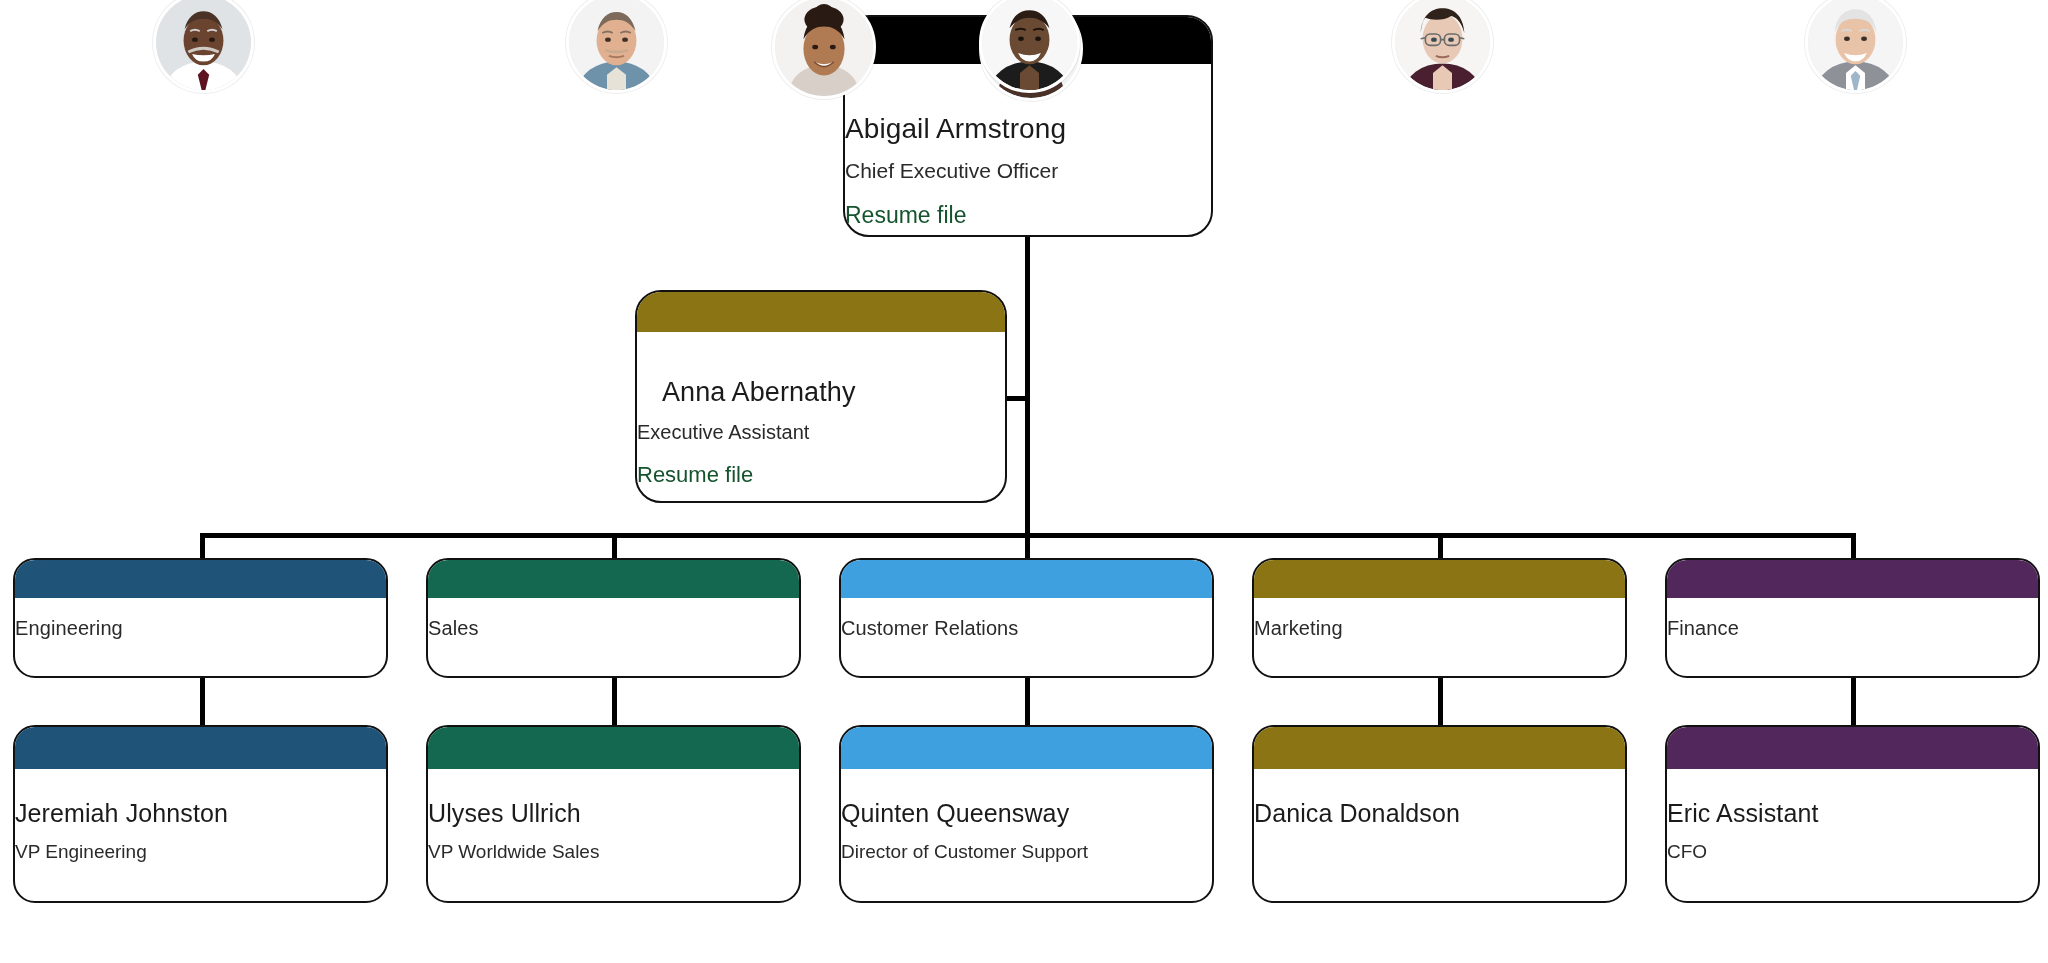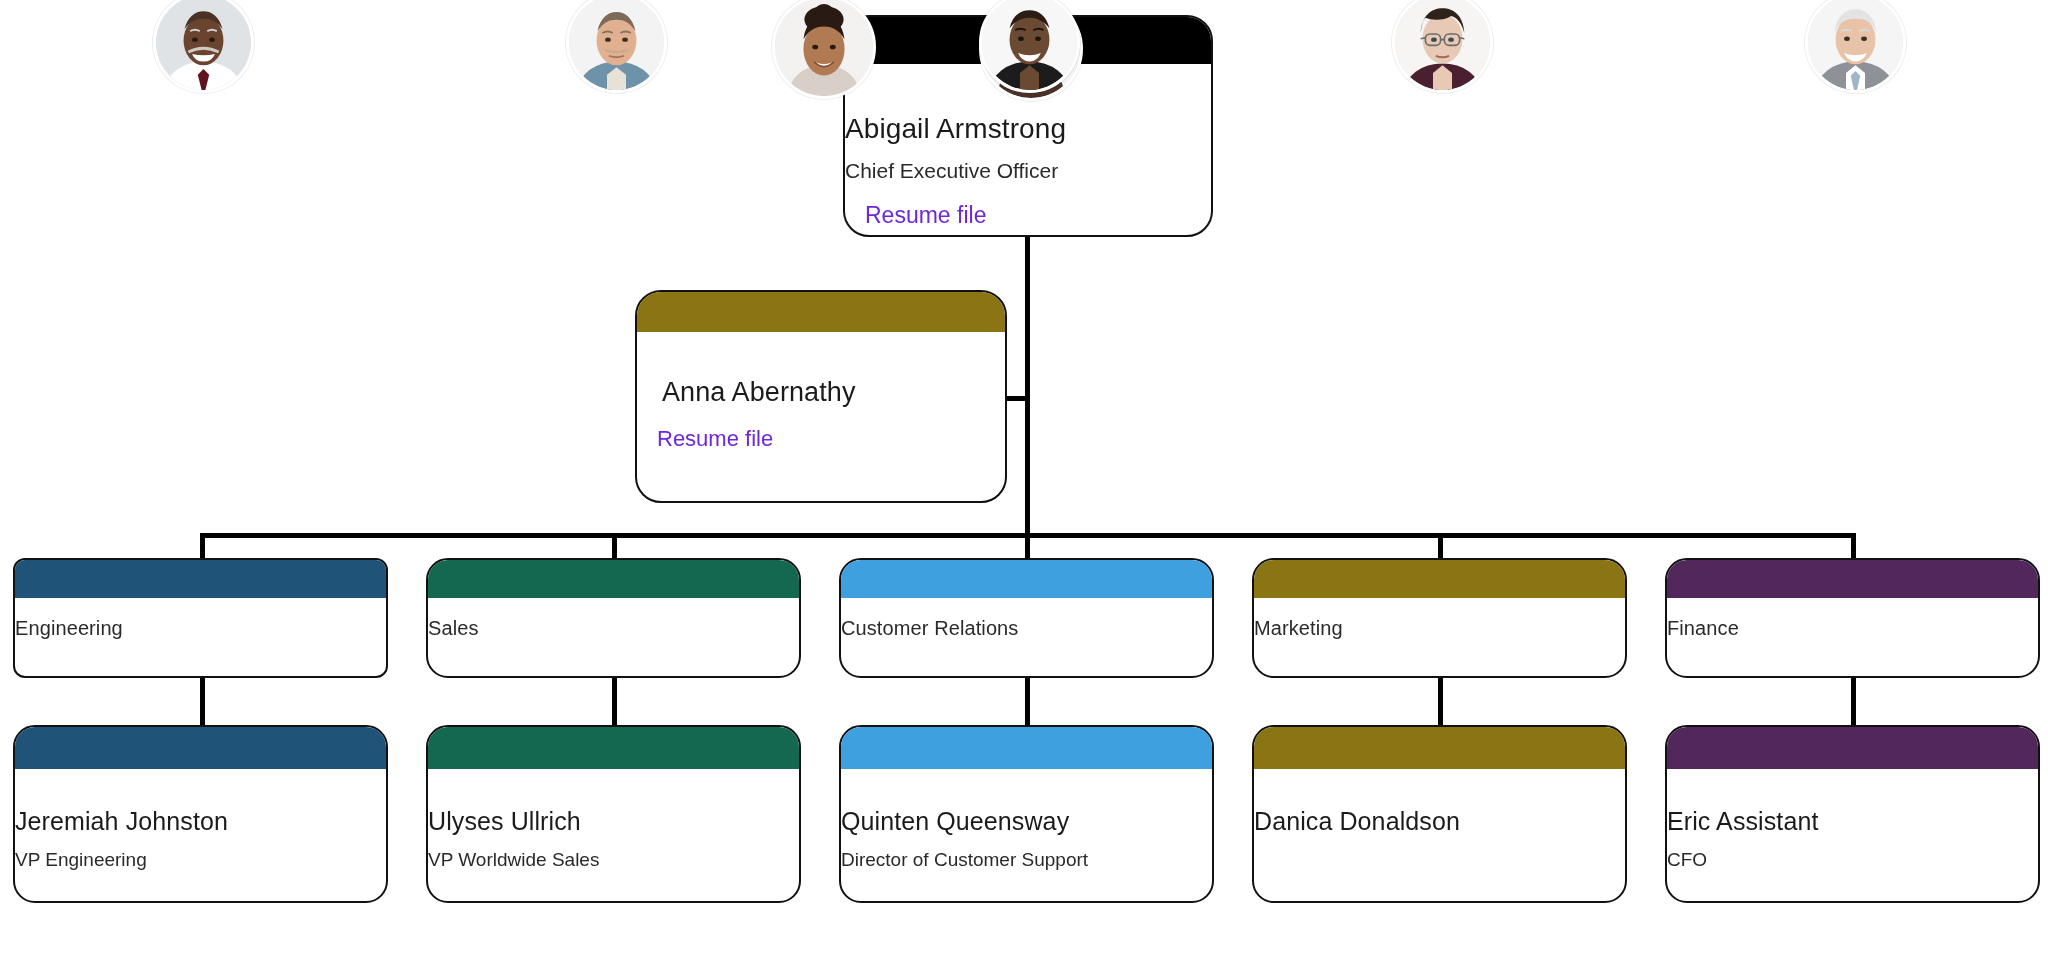--- a/index.html
+++ b/index.html
@@ -38,23 +38,22 @@
     letter-spacing:.1px;
     white-space:nowrap;
   }
   .ttl{
     display:block;
     color:#2a2a2a;
     white-space:nowrap;
   }
   .rsm{
     display:block;
-    color:#6d28d9;
+    color:#14532d;
     white-space:nowrap;
-    margin-left:20px;
   }
 
   
   .avatar{
     position:absolute;
     border-radius:50%;
     overflow:hidden;
     background:#e9ecef;
     border:3px solid #ffffff;
     box-shadow:0 0 0 1px rgba(0,0,0,.07);
@@ -94,21 +93,21 @@
   .card-dept .band{height:38px;}
   .card-dept .body{top:57px;}
   .card-dept .nm{font-size:20px;font-weight:400;color:#2a2a2a;}
 
   
   .card-person{
     top:725px;width:375px;height:178px;
     border-radius:22px;
   }
   .card-person .band{height:42px;}
-  .card-person .body{top:80px;}
+  .card-person .body{top:72px;}
   .card-person .nm{font-size:25px;}
   .card-person .ttl{font-size:19px;margin-top:13px;}
   .av-person{top:-8px;width:95px;height:95px;}
 </style>
 </head>
 <body>
 
 <div id="stage">
 
   <div class="line" style="left:1025px;top:237px;width:5px;height:296px;"></div>
@@ -155,20 +154,21 @@
         <path d="M41 62q9 8 18 0q-9 5-18 0z" fill="#fff"></path>
         <path d="M41 62q9 9 18 0" stroke="#9c5f52" stroke-width="1.6" fill="none"></path>
       </g>
     </svg>
   </div>
 
   <div class="card card-asst">
     <div class="band" style="background: rgb(138, 116, 20);"></div>
     <div class="body">
       <span class="nm">Anna Abernathy</span>
+      <span class="ttl">Executive Assistant</span>
       <span class="rsm">Resume file</span>
     </div>
   </div>
   <div class="avatar av-asst">
     <svg viewBox="0 0 100 100" aria-hidden="true">
       <defs>
           <clipPath id="c1">
             <circle cx="50" cy="50" r="50"></circle>
           </clipPath>
         </defs>
@@ -180,21 +180,21 @@
         <ellipse cx="50" cy="52" rx="21" ry="27" fill="#b07a52"></ellipse>
         <path d="M29 42c2-16 11-24 21-24s19 8 21 24c-6-10-13-13-21-13s-15 3-21 13z" fill="#2a1a14"></path>
         <ellipse cx="41" cy="50" rx="3" ry="2.4" fill="#2a1a14"></ellipse>
         <ellipse cx="59" cy="50" rx="3" ry="2.4" fill="#2a1a14"></ellipse>
         <path d="M40 65q10 9 20 0q-10 5-20 0z" fill="#fff"></path>
         <path d="M40 65q10 10 20 0" stroke="#7d4a34" stroke-width="1.6" fill="none"></path>
       </g>
     </svg>
   </div>
 
-  <div class="card card-dept" style="left:13px;border-radius:12px;">
+  <div class="card card-dept" style="left:13px;">
     <div class="band" style="background: rgb(31, 84, 120);"></div>
     <div class="body">
       <span class="nm">Engineering</span>
     </div>
   </div>
 
   <div class="card card-dept" style="left:426px;">
     <div class="band" style="background: rgb(20, 104, 79);"></div>
     <div class="body">
       <span class="nm">Sales</span>

